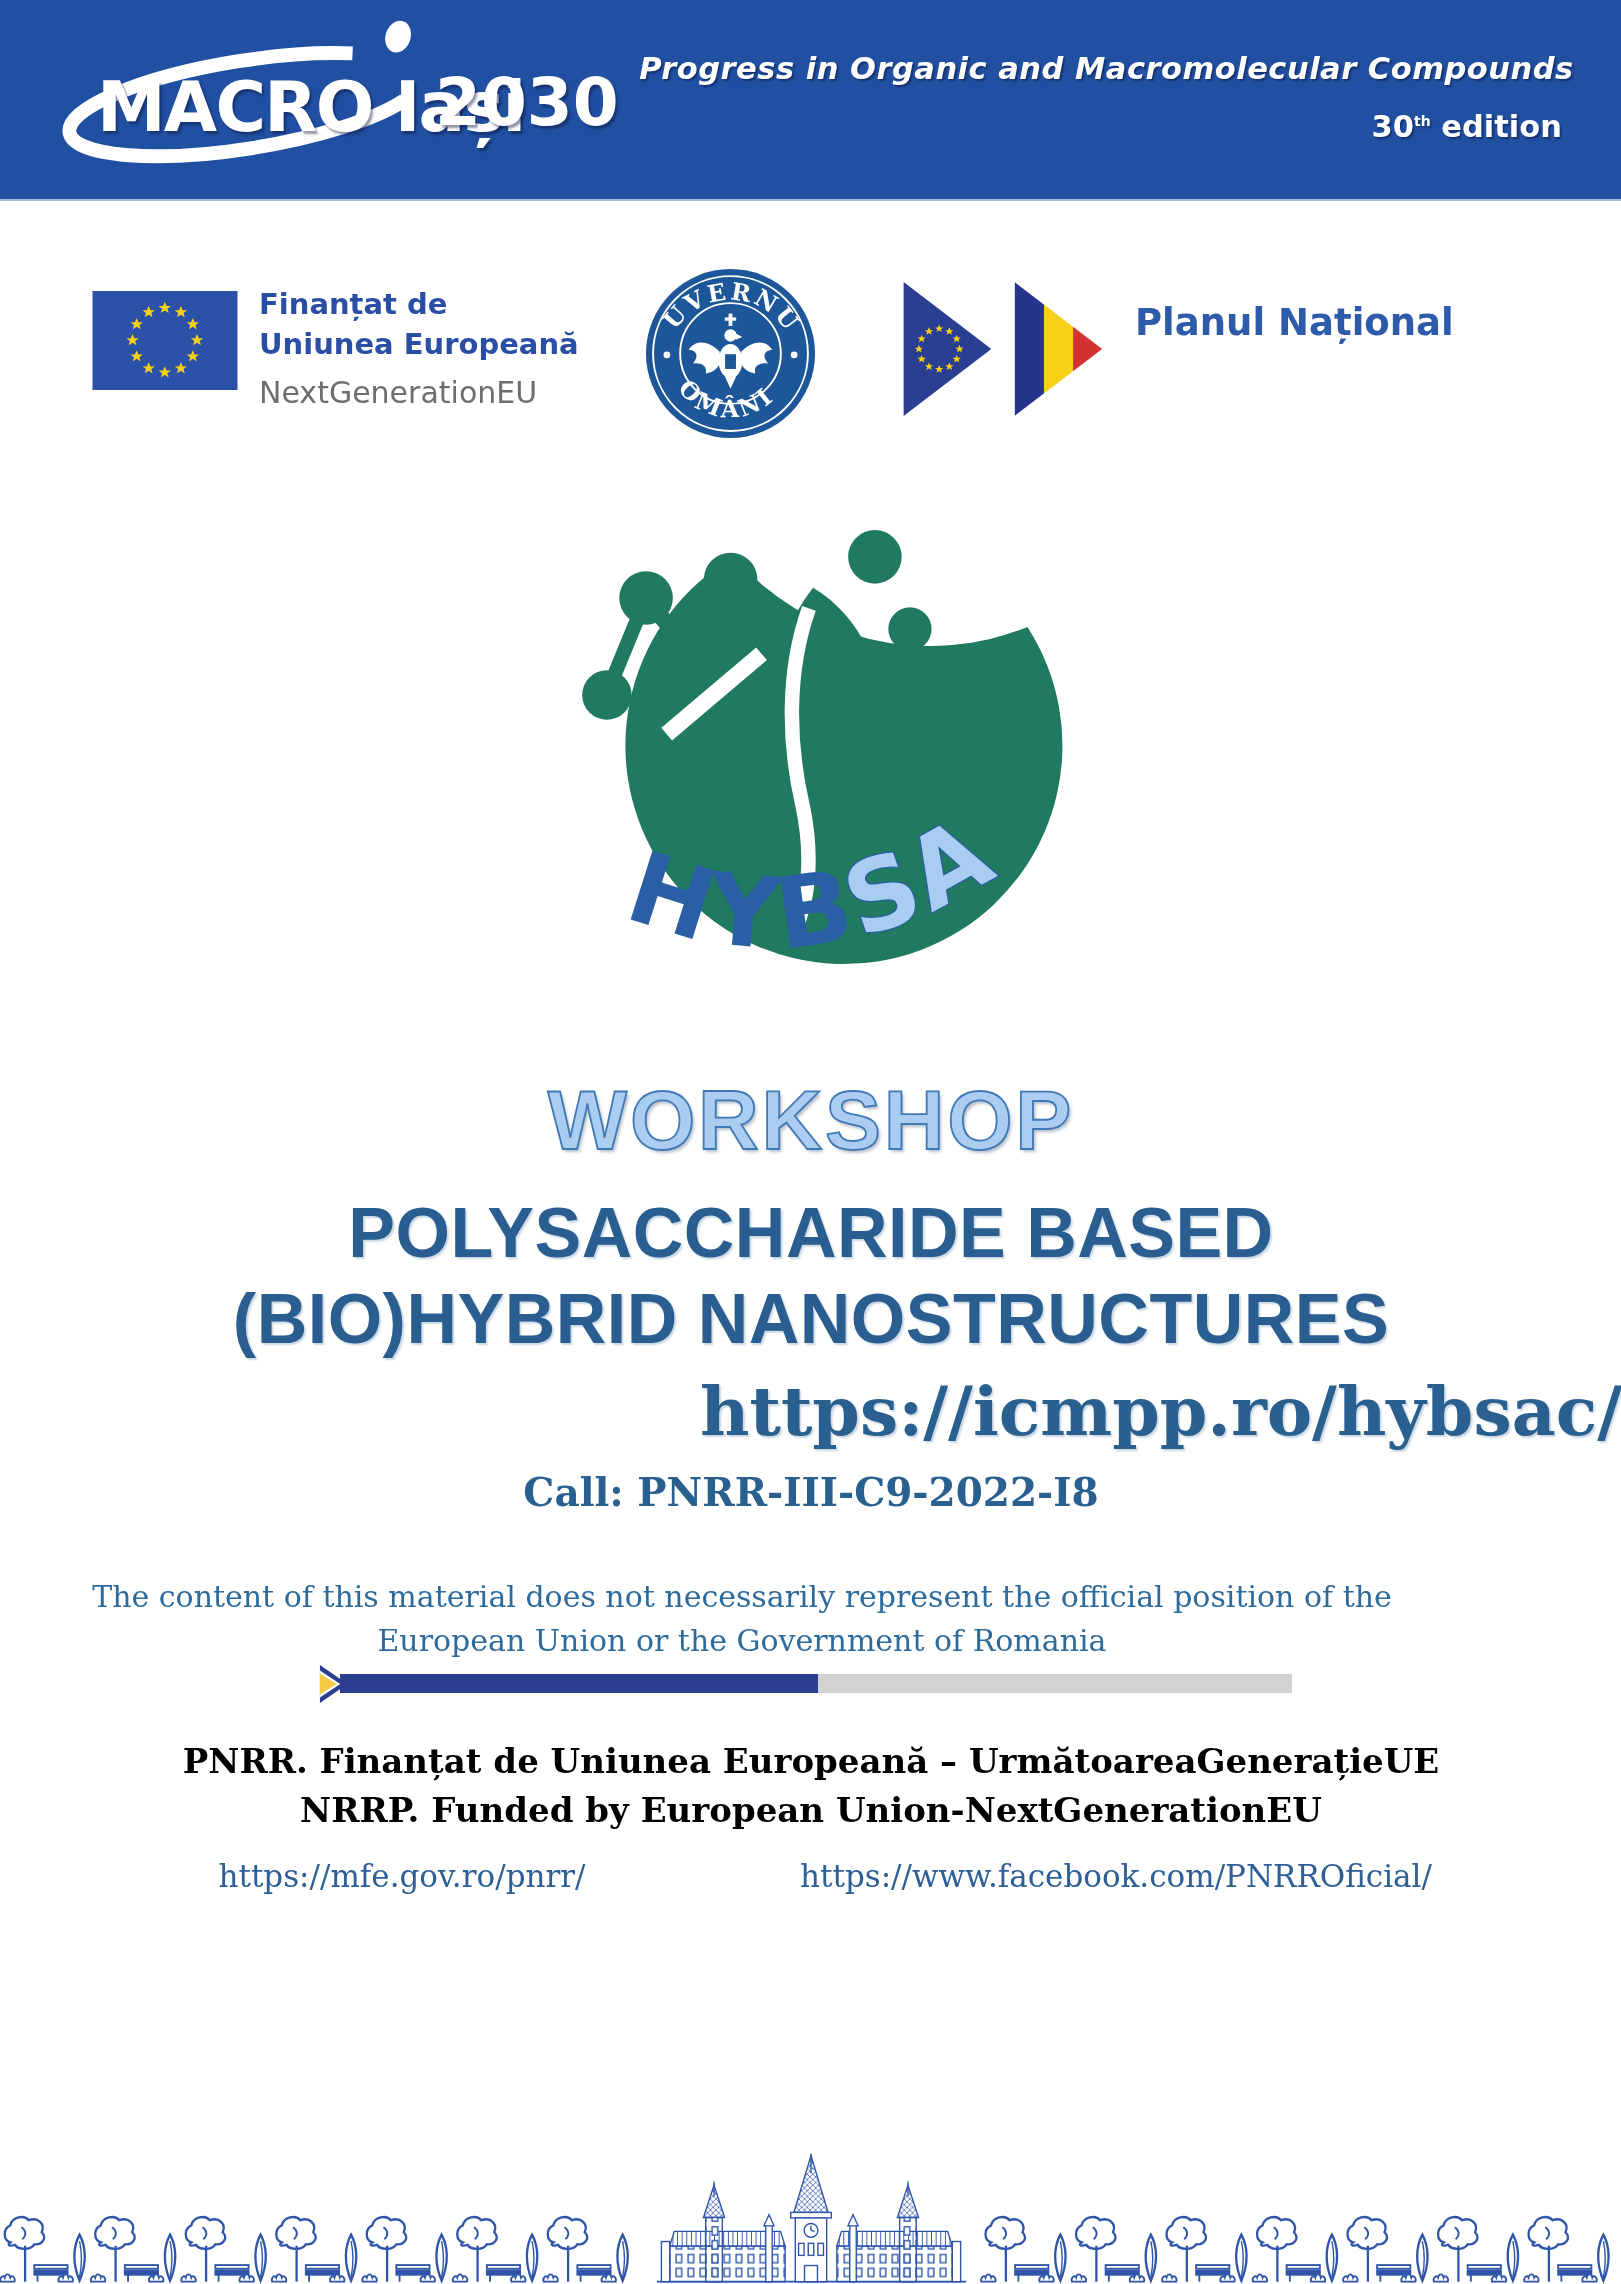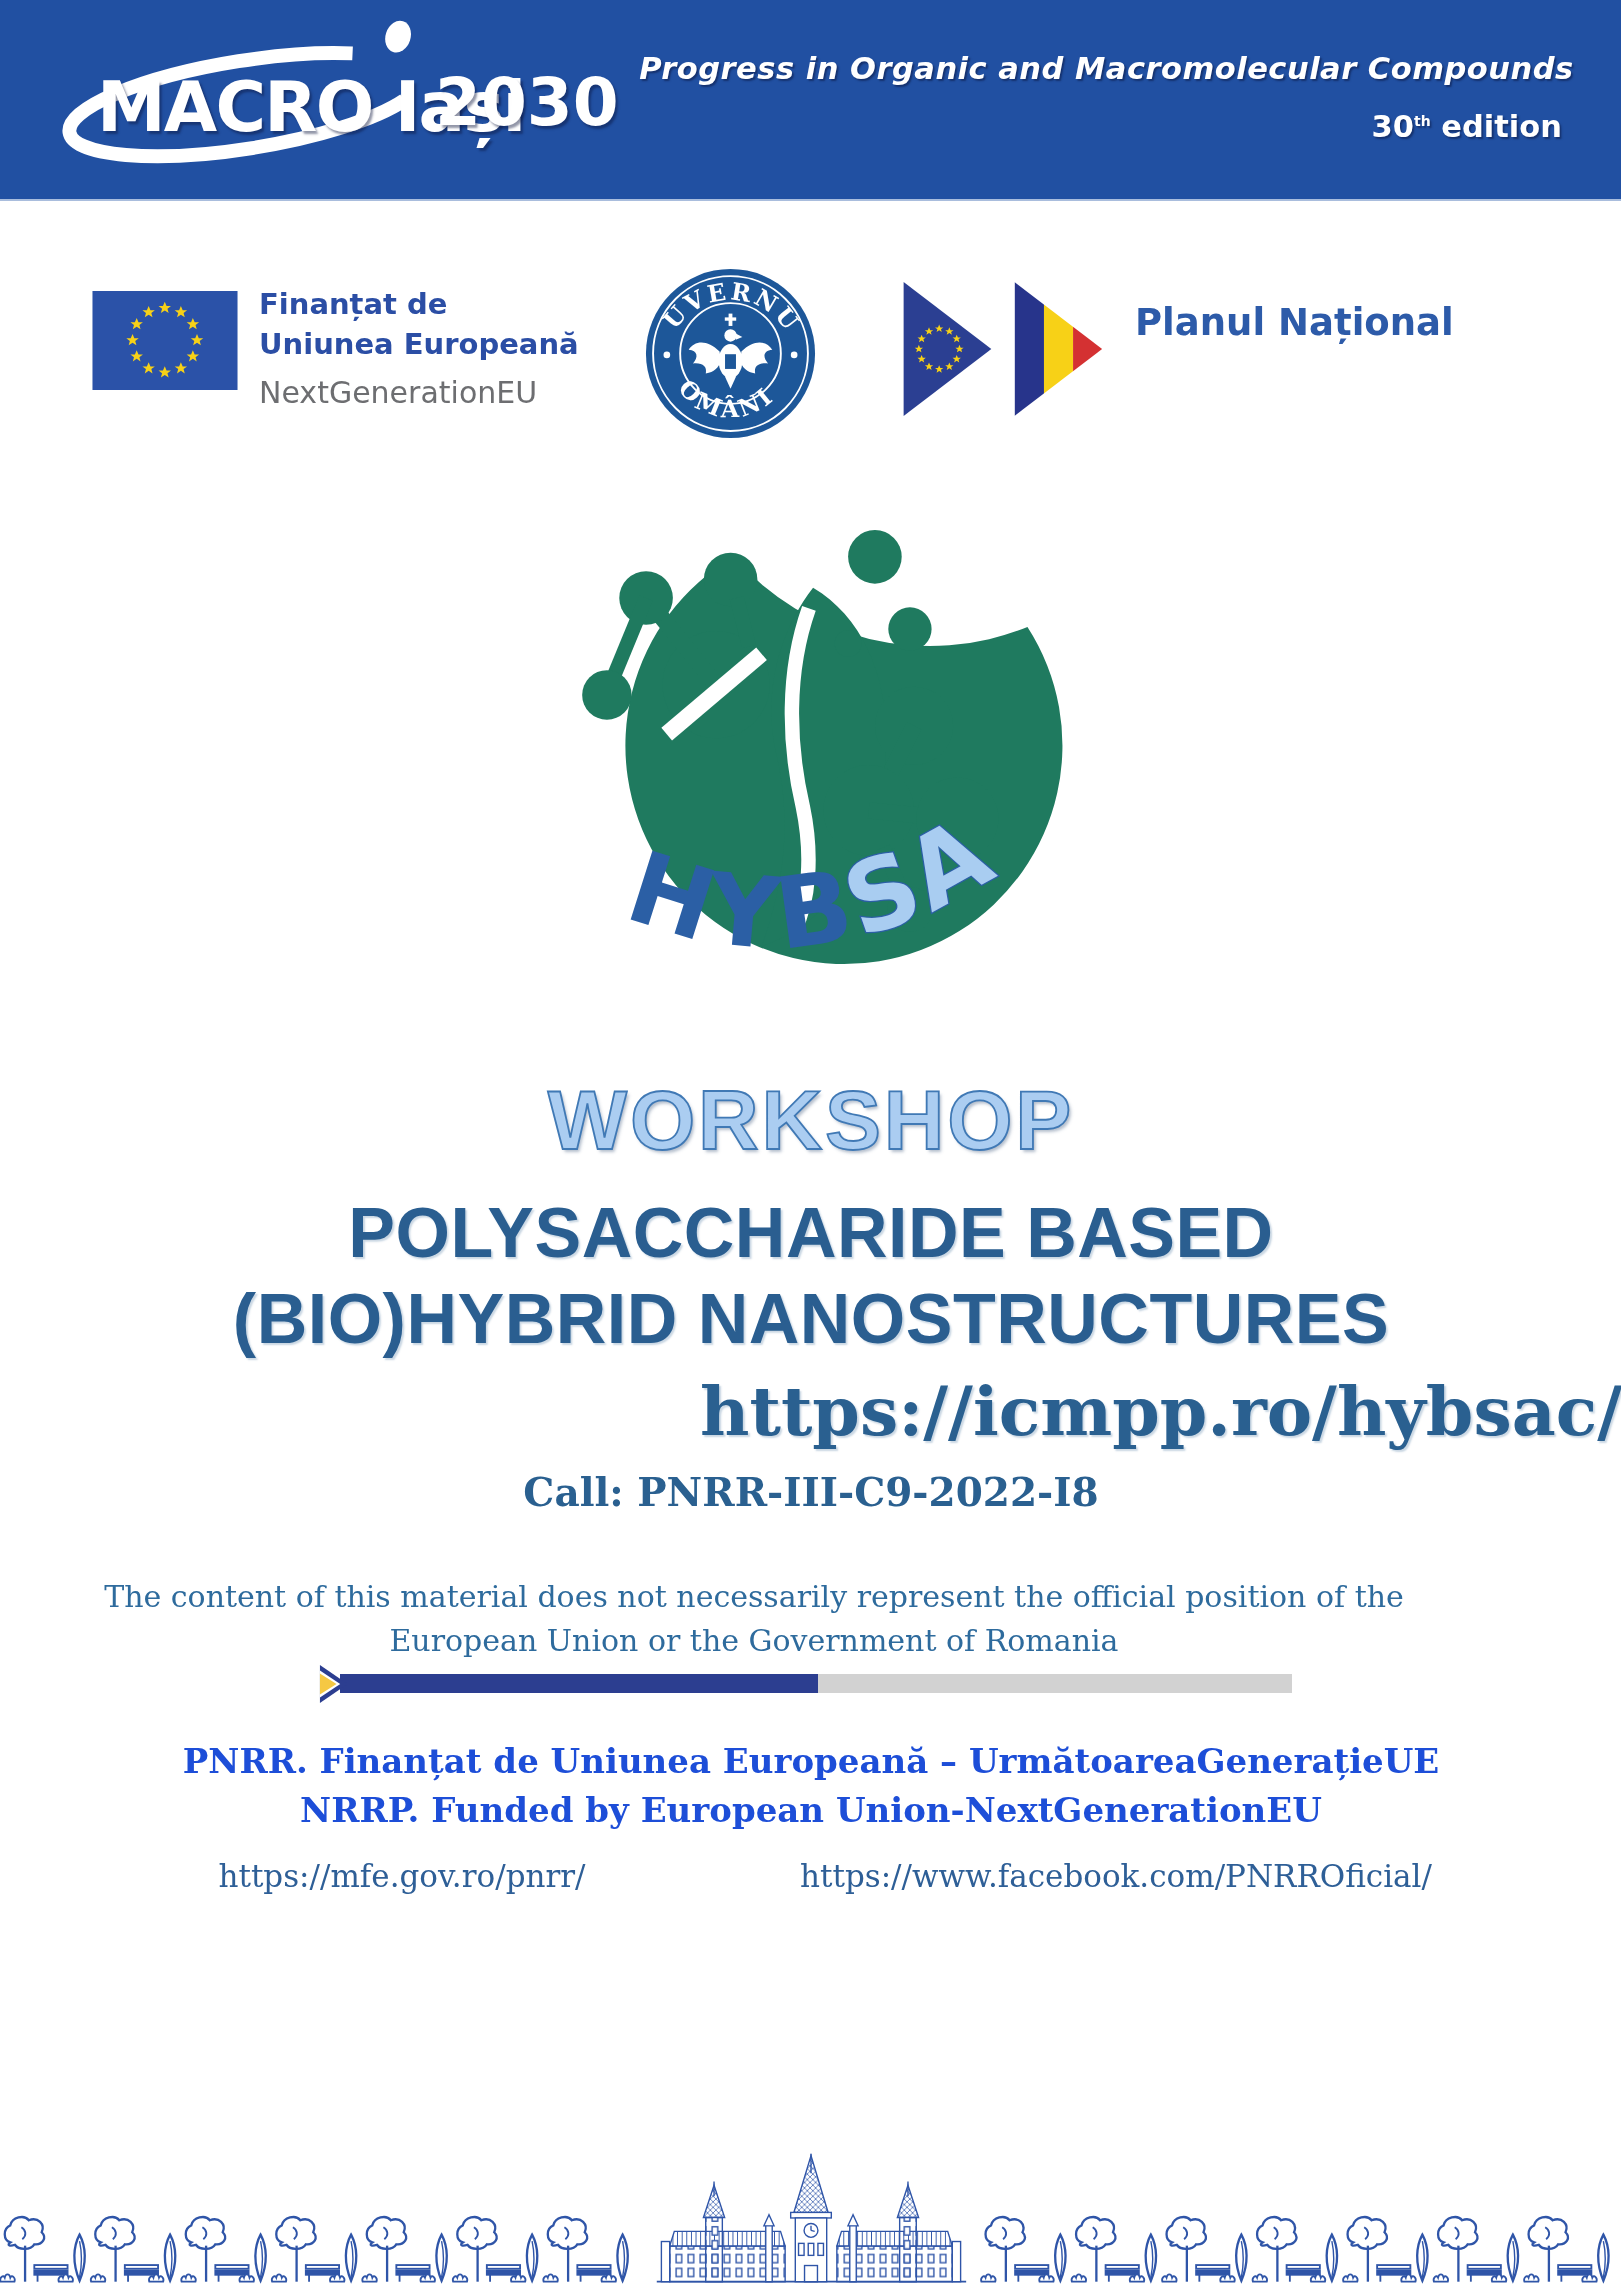--- a/index.html
+++ b/index.html
@@ -40,30 +40,30 @@
               font-family:"Liberation Sans",sans-serif;color:#2a5e90;font-size:70px;
               font-weight:bold;line-height:86px;letter-spacing:0.5px;
               text-shadow:1.8px 2.3px 1.8px rgba(42,94,144,.25);}
   .main-url{position:absolute;left:0;top:1371px;width:1622px;text-align:right;
             font-family:"DejaVu Serif","Liberation Serif",serif;color:#2a6090;font-size:68px;
             font-weight:bold;text-shadow:1.8px 2.3px 1.8px rgba(42,94,144,.25);}
   .call-line{position:absolute;left:0;top:1469px;width:1622px;text-align:center;
              font-family:"DejaVu Serif","Liberation Serif",serif;color:#2a6090;
              font-size:39px;font-weight:bold;}
   
-  .disclaimer{position:absolute;left:12px;top:1575px;width:1484px;text-align:center;
+  .disclaimer{position:absolute;left:0;top:1575px;width:1484px;text-align:center;
               font-family:"DejaVu Serif","Liberation Serif",serif;color:#2e6b9d;
               font-size:30px;line-height:44px;}
   
   .bar-track{position:absolute;left:340px;top:1674px;width:952px;height:18.5px;background:#d2d2d2;}
   .bar-fill{position:absolute;left:0;top:0;width:478px;height:18.5px;background:#2c3e90;}
   .bar-arrow{position:absolute;left:319px;top:1663px;}
   
   .pnrr-lines{position:absolute;left:0;top:1737px;width:1622px;text-align:center;
-              font-family:"DejaVu Serif","Liberation Serif",serif;color:#1d4ed8;
+              font-family:"DejaVu Serif","Liberation Serif",serif;color:#000000;
               font-size:34px;font-weight:bold;line-height:49px;}
   .link-left{position:absolute;left:171px;top:1858px;width:462px;text-align:center;
              font-family:"DejaVu Serif","Liberation Serif",serif;color:#2e5f97;font-size:31px;}
   .link-right{position:absolute;left:800px;top:1858px;width:596px;text-align:center;
               font-family:"DejaVu Serif","Liberation Serif",serif;color:#2e5f97;font-size:31px;}
   
   .footer-banner{position:absolute;left:0;top:1919px;width:1622px;height:206px;background:#2251a3;
                  border-top:2.3px solid #b9c8e6;border-bottom:2.3px solid #b9c8e6;color:#fff;
                  text-align:center;font-weight:bold;
                  text-shadow:2.8px 3.2px 2.3px rgba(15,30,75,.55);}

